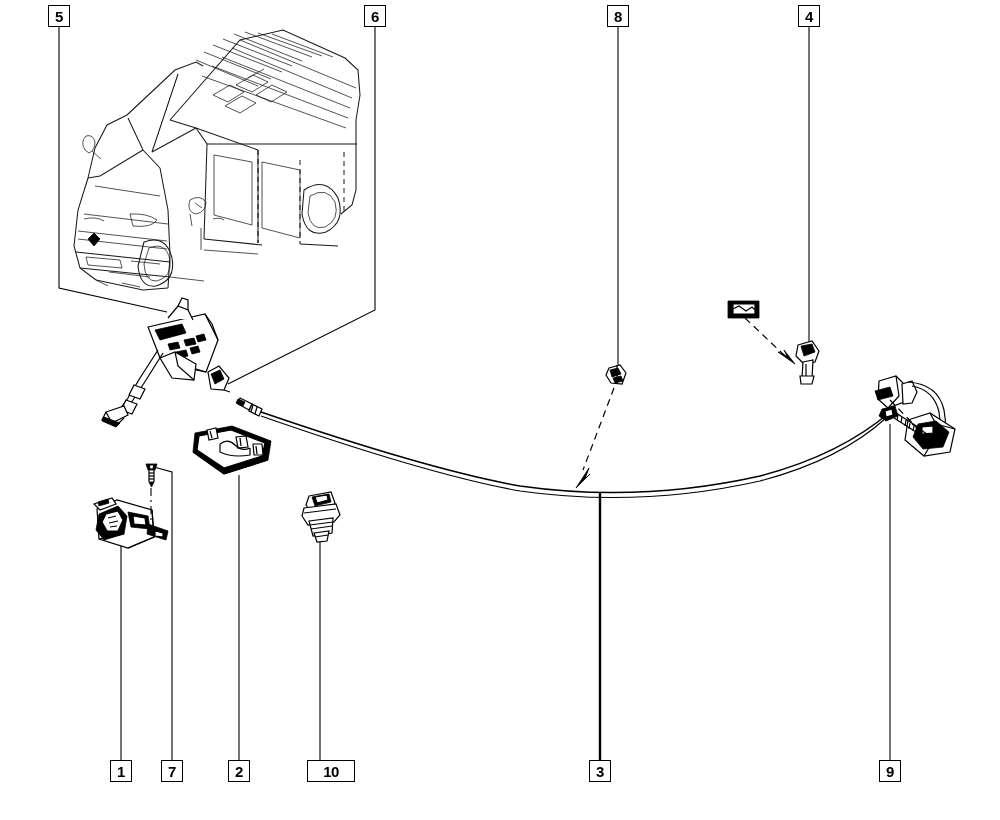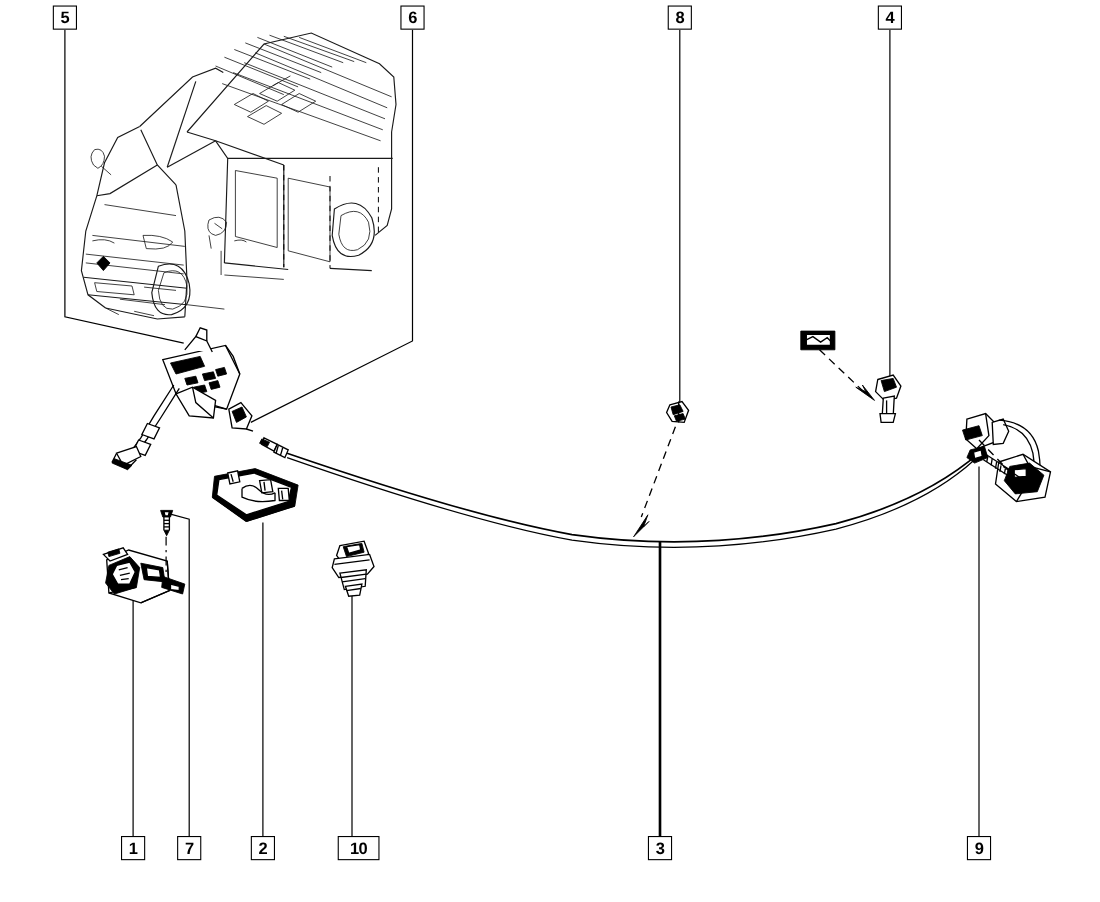--- a/index.html
+++ b/index.html
@@ -33,21 +33,21 @@
     color: #000000;
     font-family: "Liberation Sans", sans-serif;
     font-size: 15px;
     font-weight: bold;
     line-height: 21px;
     text-align: center;
     box-sizing: border-box;
     letter-spacing: -0.5px;
   }
   .callout-box.wide {
-    width: 38px;
+    width: 48px;
   }
   .line { stroke: #000000; fill: none; }
   .thin { stroke-width: 1.1; }
   .med  { stroke-width: 1.5; }
   .thick{ stroke-width: 2.4; }
   .part-stroke { stroke: #000000; fill: none; stroke-width: 1.2; }
   .part-fill-black { fill: #000000; stroke: #000000; stroke-width: 0.8; }
   .part-fill-white { fill: #ffffff; stroke: #000000; stroke-width: 1.2; }
   .dashline { stroke: #000000; fill: none; stroke-width: 1.2; stroke-dasharray: 7 5; }
   .hidden-edge { stroke: #000000; fill: none; stroke-width: 0.9; stroke-dasharray: 5 4; }

